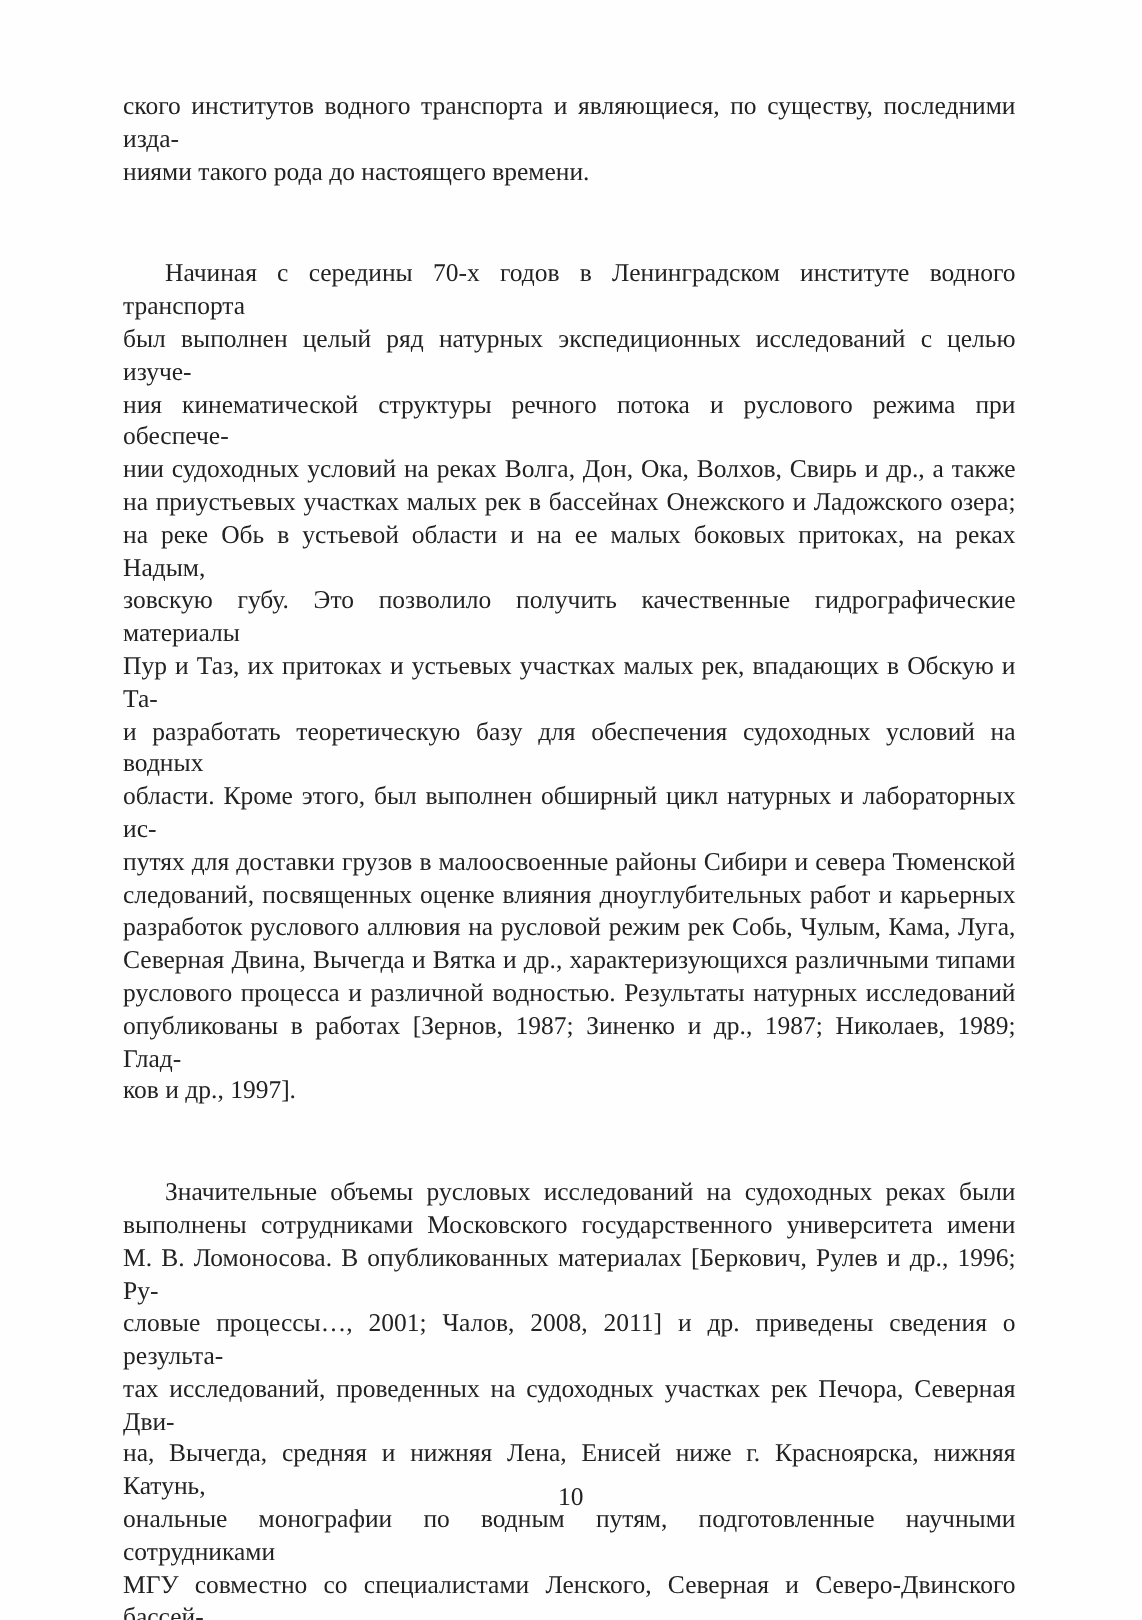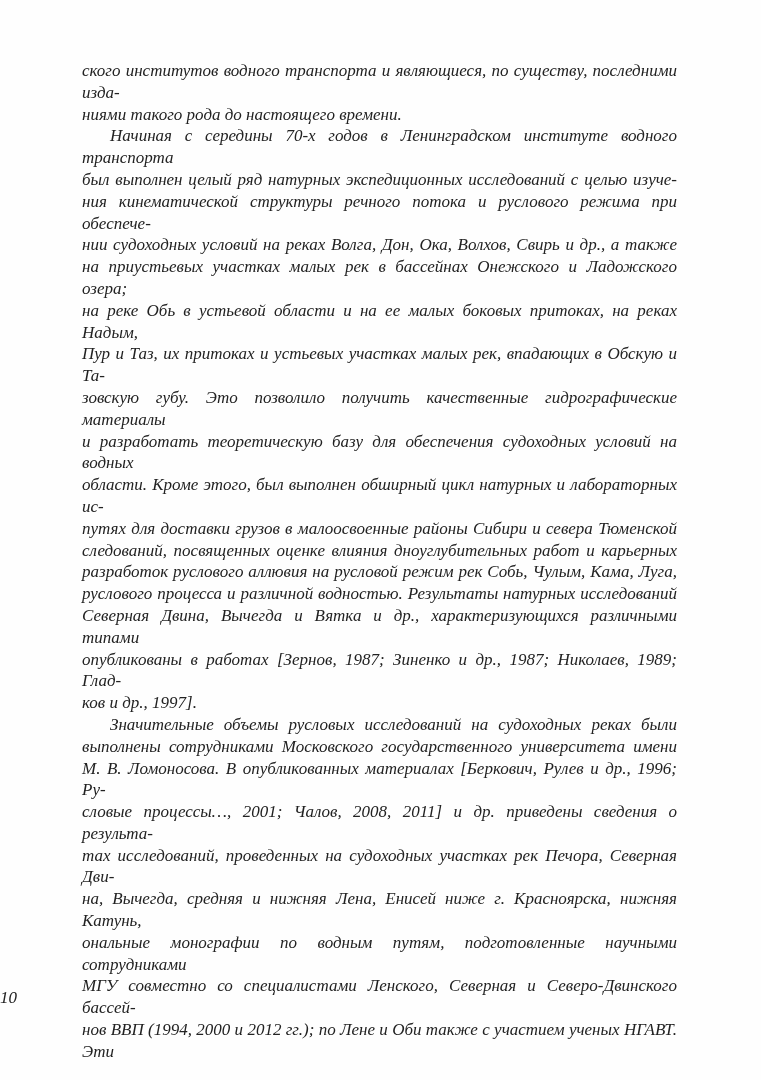--- a/index.html
+++ b/index.html
@@ -8,21 +8,20 @@
     background: #ffffff;
   }
   .page {
     position: relative;
     width: 761px;
     height: 1080px;
     background: #fefefe;
     font-family: "Liberation Serif", "DejaVu Serif", serif;
     color: #222222;
     overflow: hidden;
-    font-style: italic;
   }
   .text-block {
     position: absolute;
     left: 82px;
     top: 60px;
     width: 595px;
   }
   .paragraph {
     margin: 0;
     padding: 0;
@@ -34,55 +33,57 @@
     text-align-last: justify;
     -moz-text-align-last: justify;
     white-space: normal;
   }
   .line.endline {
     text-align-last: left;
     -moz-text-align-last: left;
   }
   .line.indent {
     text-indent: 28px;
+    margin-top: 46px;
   }
   .page-number {
     position: absolute;
     top: 987px;
     left: 0;
     width: 100%;
+    text-align: center;
     font-size: 17px;
     line-height: 21.8px;
   }
 </style>
 </head>
 <body>
 
 <div class="page">
   <div class="text-block" id="text-block">
       <div class="paragraph">
         <div class="line">ского институтов водного транспорта и являющиеся, по существу, последними изда-</div>
         <div class="line endline">ниями такого рода до настоящего времени.</div>
       </div>
       <div class="paragraph">
         <div class="line indent">Начиная с середины 70-х годов в Ленинградском институте водного транспорта</div>
         <div class="line">был выполнен целый ряд натурных экспедиционных исследований с целью изуче-</div>
         <div class="line">ния кинематической структуры речного потока и руслового режима при обеспече-</div>
         <div class="line">нии судоходных условий на реках Волга, Дон, Ока, Волхов, Свирь и др., а также</div>
         <div class="line">на приустьевых участках малых рек в бассейнах Онежского и Ладожского озера;</div>
         <div class="line">на реке Обь в устьевой области и на ее малых боковых притоках, на реках Надым,</div>
+        <div class="line">зовскую губу. Это позволило получить качественные гидрографические материалы</div>
         <div class="line">Пур и Таз, их притоках и устьевых участках малых рек, впадающих в Обскую и Та-</div>
-        <div class="line">зовскую губу. Это позволило получить качественные гидрографические материалы</div>
         <div class="line">и разработать теоретическую базу для обеспечения судоходных условий на водных</div>
         <div class="line">области. Кроме этого, был выполнен обширный цикл натурных и лабораторных ис-</div>
         <div class="line">путях для доставки грузов в малоосвоенные районы Сибири и севера Тюменской</div>
         <div class="line">следований, посвященных оценке влияния дноуглубительных работ и карьерных</div>
         <div class="line">разработок руслового аллювия на русловой режим рек Собь, Чулым, Кама, Луга,</div>
+        <div class="line">Северная Двина, Вычегда и Вятка и др., характеризующихся различными типами</div>
         <div class="line">руслового процесса и различной водностью. Результаты натурных исследований</div>
-        <div class="line">Северная Двина, Вычегда и Вятка и др., характеризующихся различными типами</div>
         <div class="line">опубликованы в работах [Зернов, 1987; Зиненко и др., 1987; Николаев, 1989; Глад-</div>
         <div class="line endline">ков и др., 1997].</div>
       </div>
       <div class="paragraph">
         <div class="line indent">Значительные объемы русловых исследований на судоходных реках были</div>
         <div class="line">выполнены сотрудниками Московского государственного университета имени</div>
         <div class="line">М. В. Ломоносова. В опубликованных материалах [Беркович, Рулев и др., 1996; Ру-</div>
         <div class="line">словые процессы…, 2001; Чалов, 2008, 2011] и др. приведены сведения о результа-</div>
         <div class="line">тах исследований, проведенных на судоходных участках рек Печора, Северная Дви-</div>
         <div class="line">на, Вычегда, средняя и нижняя Лена, Енисей ниже г. Красноярска, нижняя Катунь,</div>

